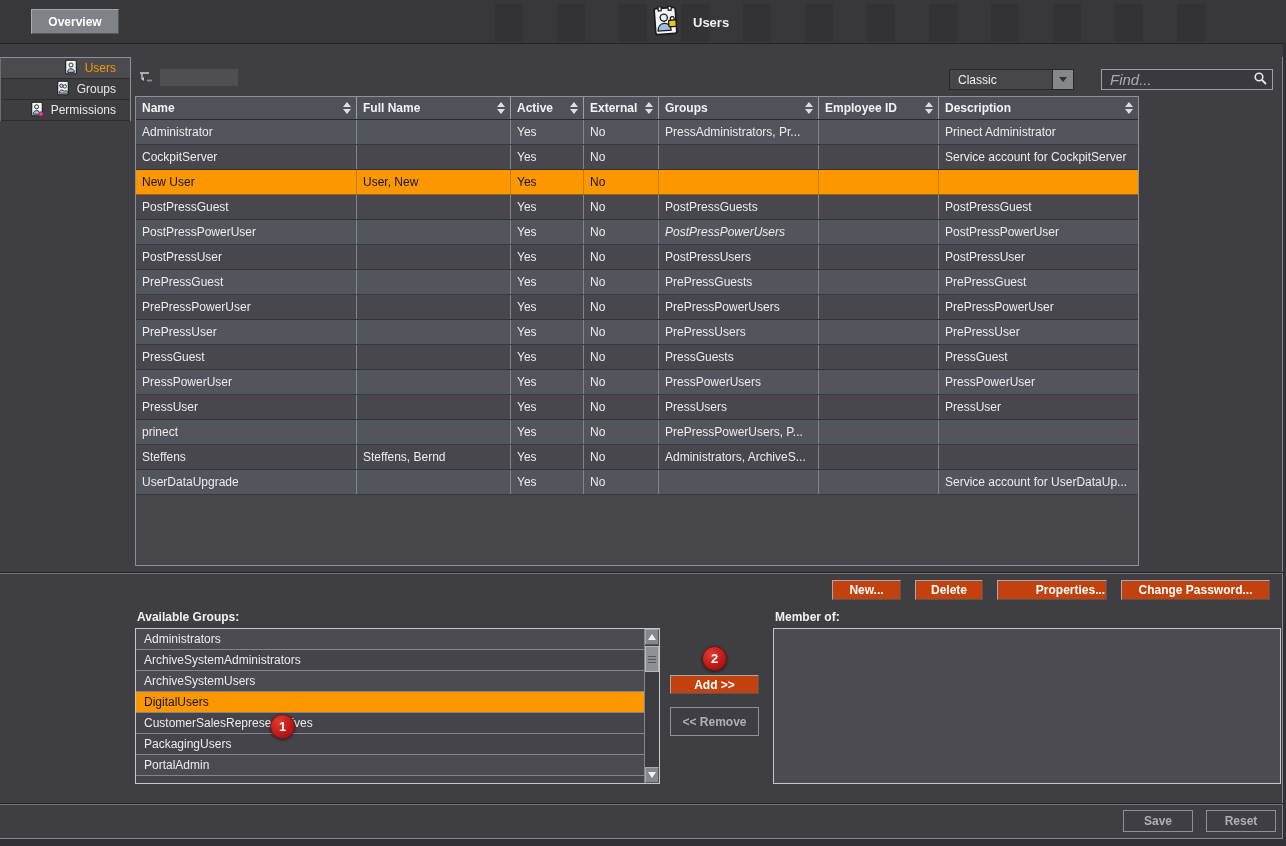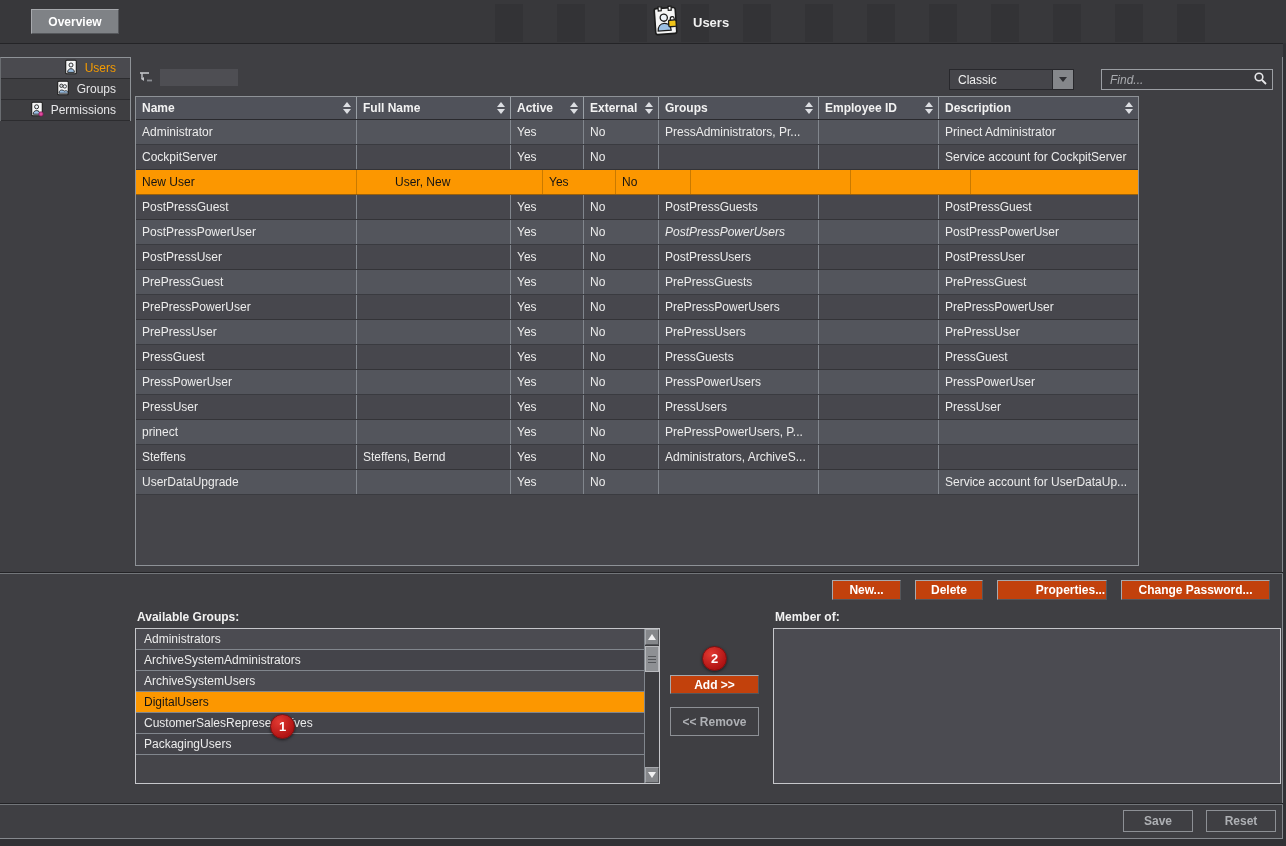--- a/index.html
+++ b/index.html
@@ -42,21 +42,21 @@
   .view-select { position:absolute; left:949px; top:69px; width:125px; height:21px;
     background:#45454a; border:1px solid #28282c; box-sizing:border-box; display:flex; align-items:center; }
   .view-select .val { flex:1; padding-left:8px; color:#f0f0f0; }
   .dd-btn { width:20px; align-self:stretch; background:#85878b; border-left:1px solid #28282c;
     display:flex; align-items:center; justify-content:center; }
   .dd-arrow { width:0; height:0; border-left:4px solid transparent; border-right:4px solid transparent;
     border-top:5px solid #2e2e32; }
   .find { position:absolute; left:1101px; top:69px; width:172px; height:21px;
     background:#3a3a3e; border:1px solid #9b9ea3; box-sizing:border-box; display:flex; align-items:center; }
   .find input { flex:1; min-width:0; background:transparent; border:none; outline:none;
-    font-style:italic; font-size:12px; color:#c4b5fd; padding:0 4px 0 8px; font-family:inherit; }
+    font-style:italic; font-size:15px; color:#c4b5fd; padding:0 4px 0 8px; font-family:inherit; }
   .find input::placeholder { color:#a9abaf; font-style:italic; opacity:1; }
   .mag { margin-right:4px; flex:0 0 auto; }
 
   
   .table { position:absolute; left:135px; top:96px; width:1004px; height:470px;
     background:#45454a; border:1px solid #8e9297; box-sizing:border-box; overflow:hidden; }
   .thead { display:flex; height:23px; background:#50525a; border-bottom:1px solid #2a2a2e; box-sizing:border-box; }
   .th { display:flex; align-items:center; justify-content:space-between; padding:0 5px 0 6px;
     box-sizing:border-box; border-right:1px solid #9aa0a6; font-weight:bold; color:#f2f2f2; white-space:nowrap; overflow:hidden; }
   .th.last { border-right:none; flex:1; }
@@ -296,21 +296,21 @@
         <div class="td" style="width: 221px;">CockpitServer</div>
         <div class="td" style="width: 154px;"></div>
         <div class="td" style="width: 73px;">Yes</div>
         <div class="td" style="width: 75px;">No</div>
         <div class="td" style="width: 160px;"></div>
         <div class="td" style="width: 120px;"></div>
         <div class="td last">Service account for CockpitServer</div>
       </div>
       <div class="tr light selected">
         <div class="td" style="width: 221px;">New User</div>
-        <div class="td" style="width: 154px; margin-left: 32px;">User, New</div>
+        <div class="td" style="width: 154px;">User, New</div>
         <div class="td" style="width: 73px;">Yes</div>
         <div class="td" style="width: 75px;">No</div>
         <div class="td" style="width: 160px;"></div>
         <div class="td" style="width: 120px;"></div>
         <div class="td last"></div>
       </div>
       <div class="tr dark">
         <div class="td" style="width: 221px;">PostPressGuest</div>
         <div class="td" style="width: 154px;"></div>
         <div class="td" style="width: 73px;">Yes</div>
@@ -433,20 +433,21 @@
 <div class="lbl" id="lbl-available">Available Groups:</div>
 
 <div class="groups-box">
   <div class="glist" id="glist">
       <div class="gitem light">Administrators</div>
       <div class="gitem dark">ArchiveSystemAdministrators</div>
       <div class="gitem light">ArchiveSystemUsers</div>
       <div class="gitem light selected">DigitalUsers</div>
       <div class="gitem dark">CustomerSalesRepresentatives</div>
       <div class="gitem dark">PackagingUsers</div>
+      <div class="gitem light">PortalAdmin</div>
     </div>
   <div class="vscroll">
     <div class="sb-btn up">
         <span class="sb-tri-up"></span>
       </div>
     <div class="sb-thumb">
       <span class="grip"></span>
         <span class="grip"></span>
         <span class="grip"></span>
     </div>

